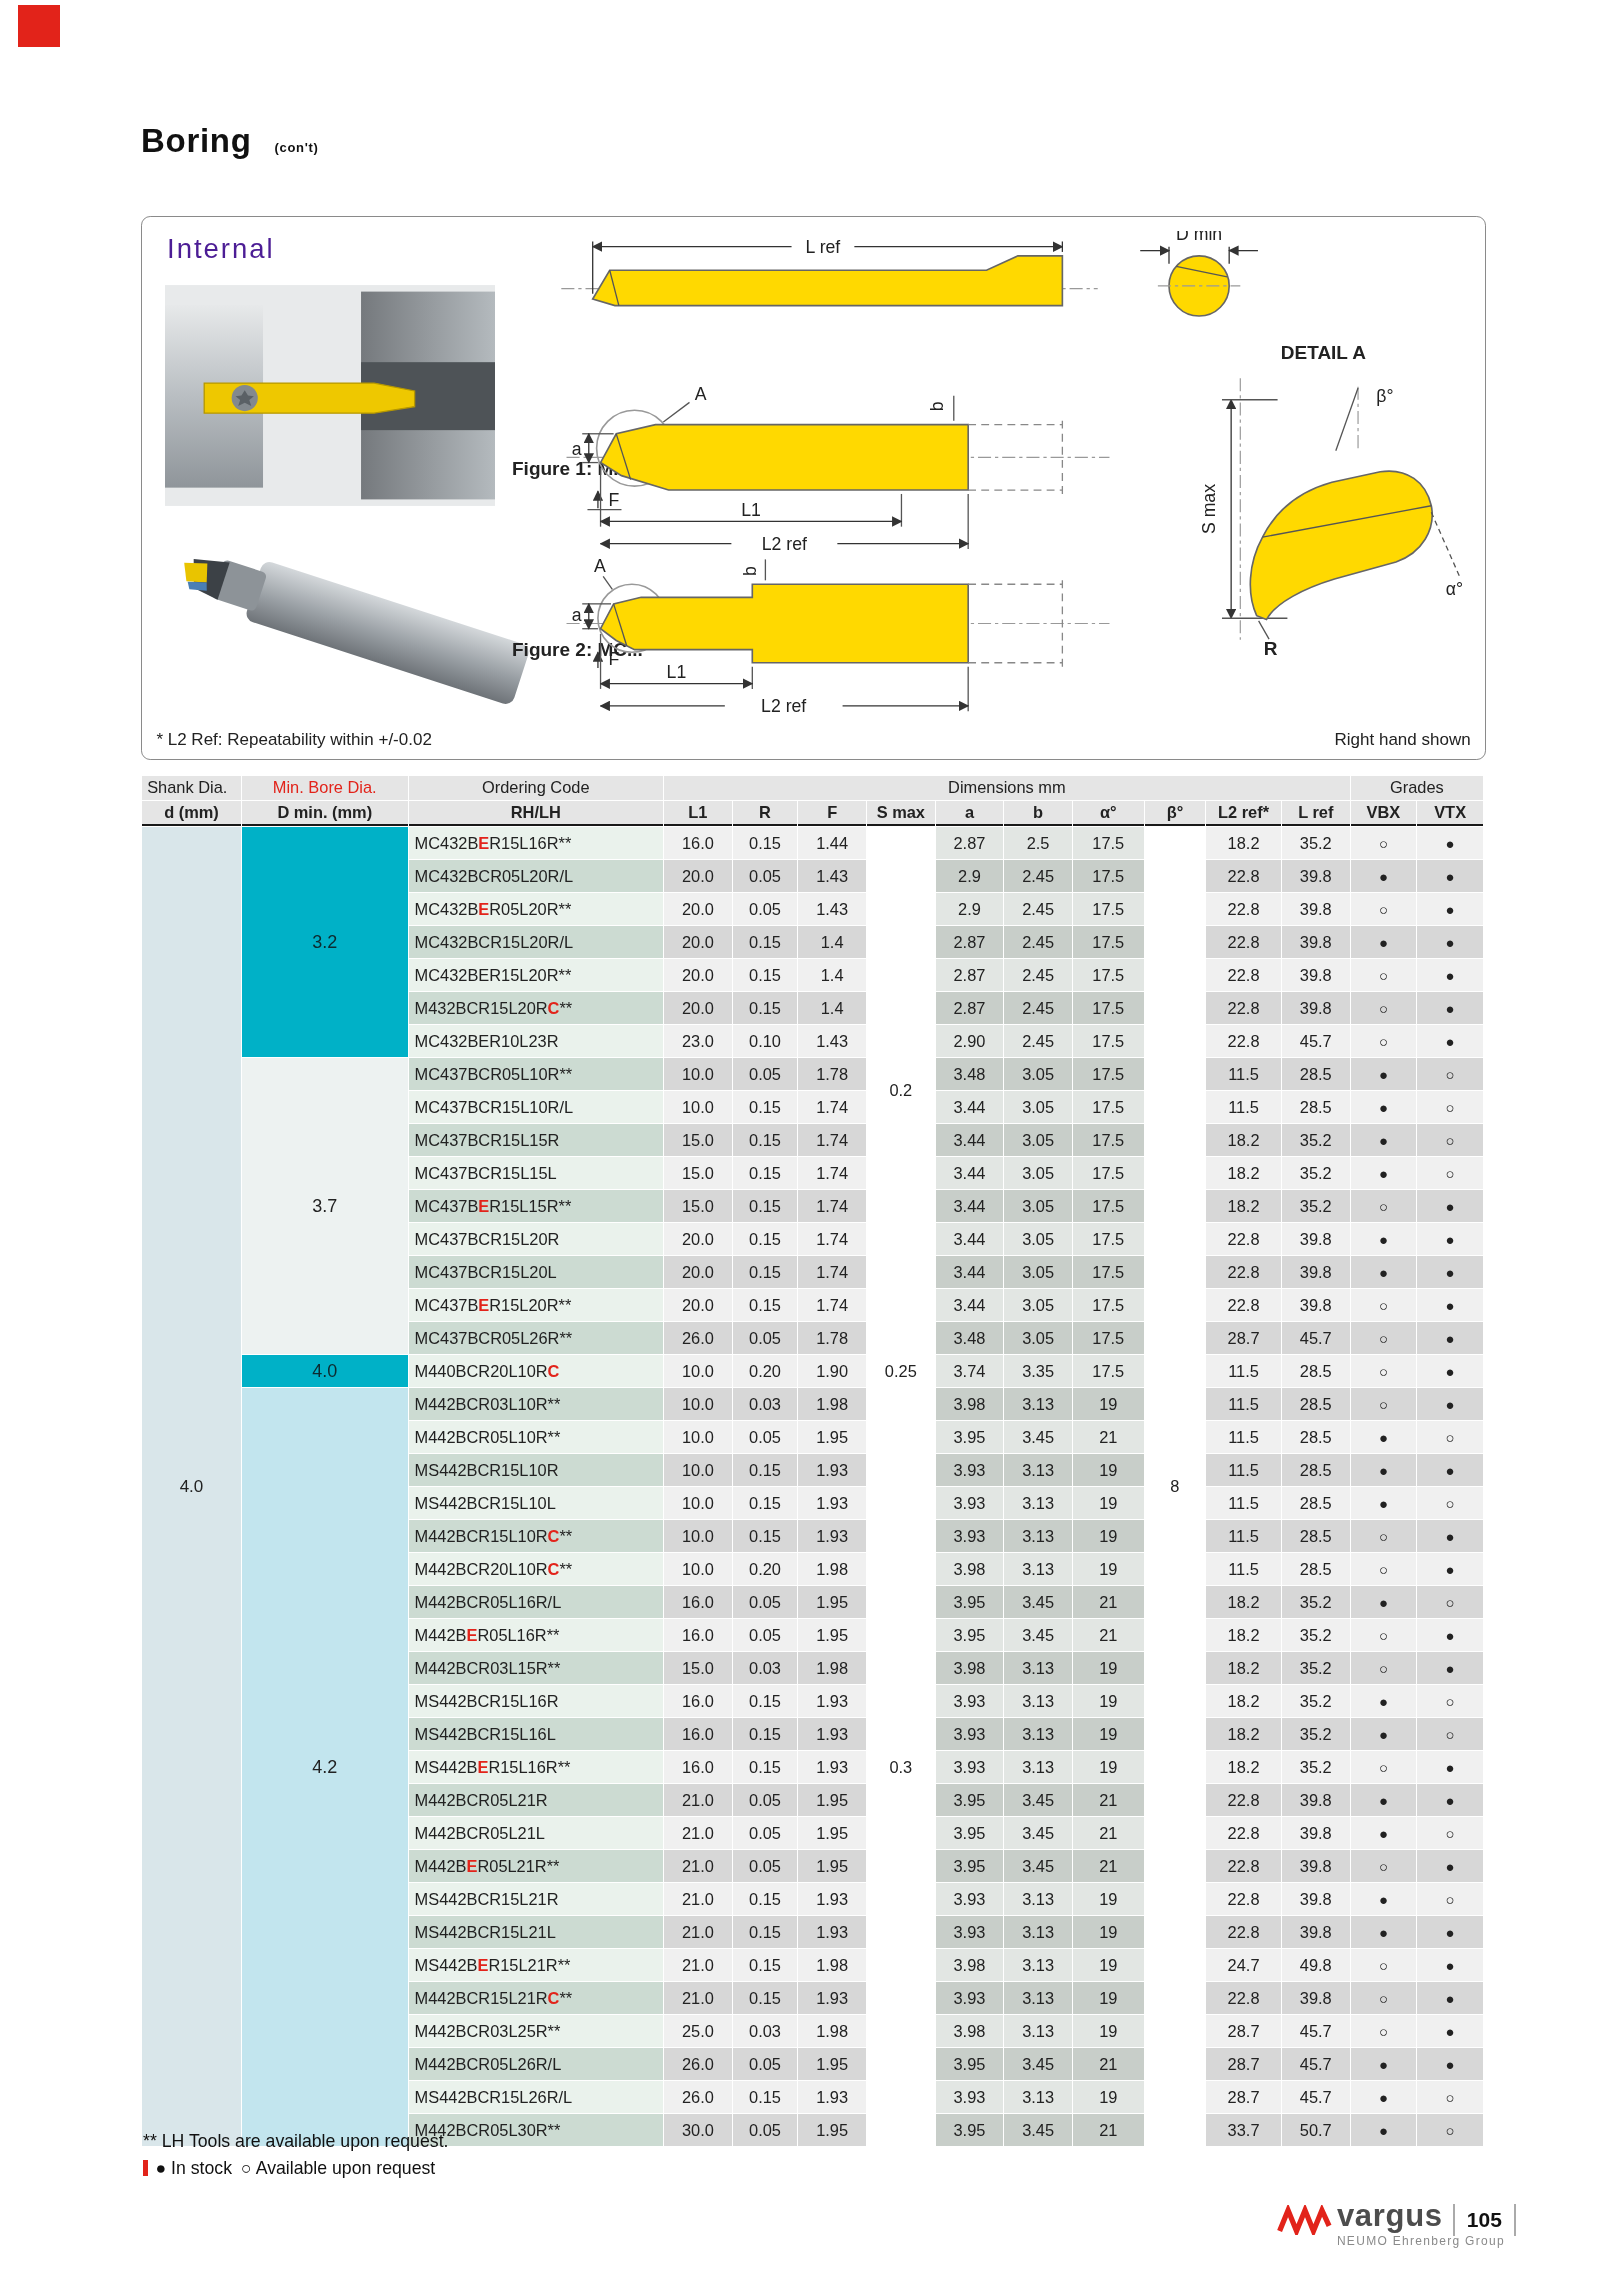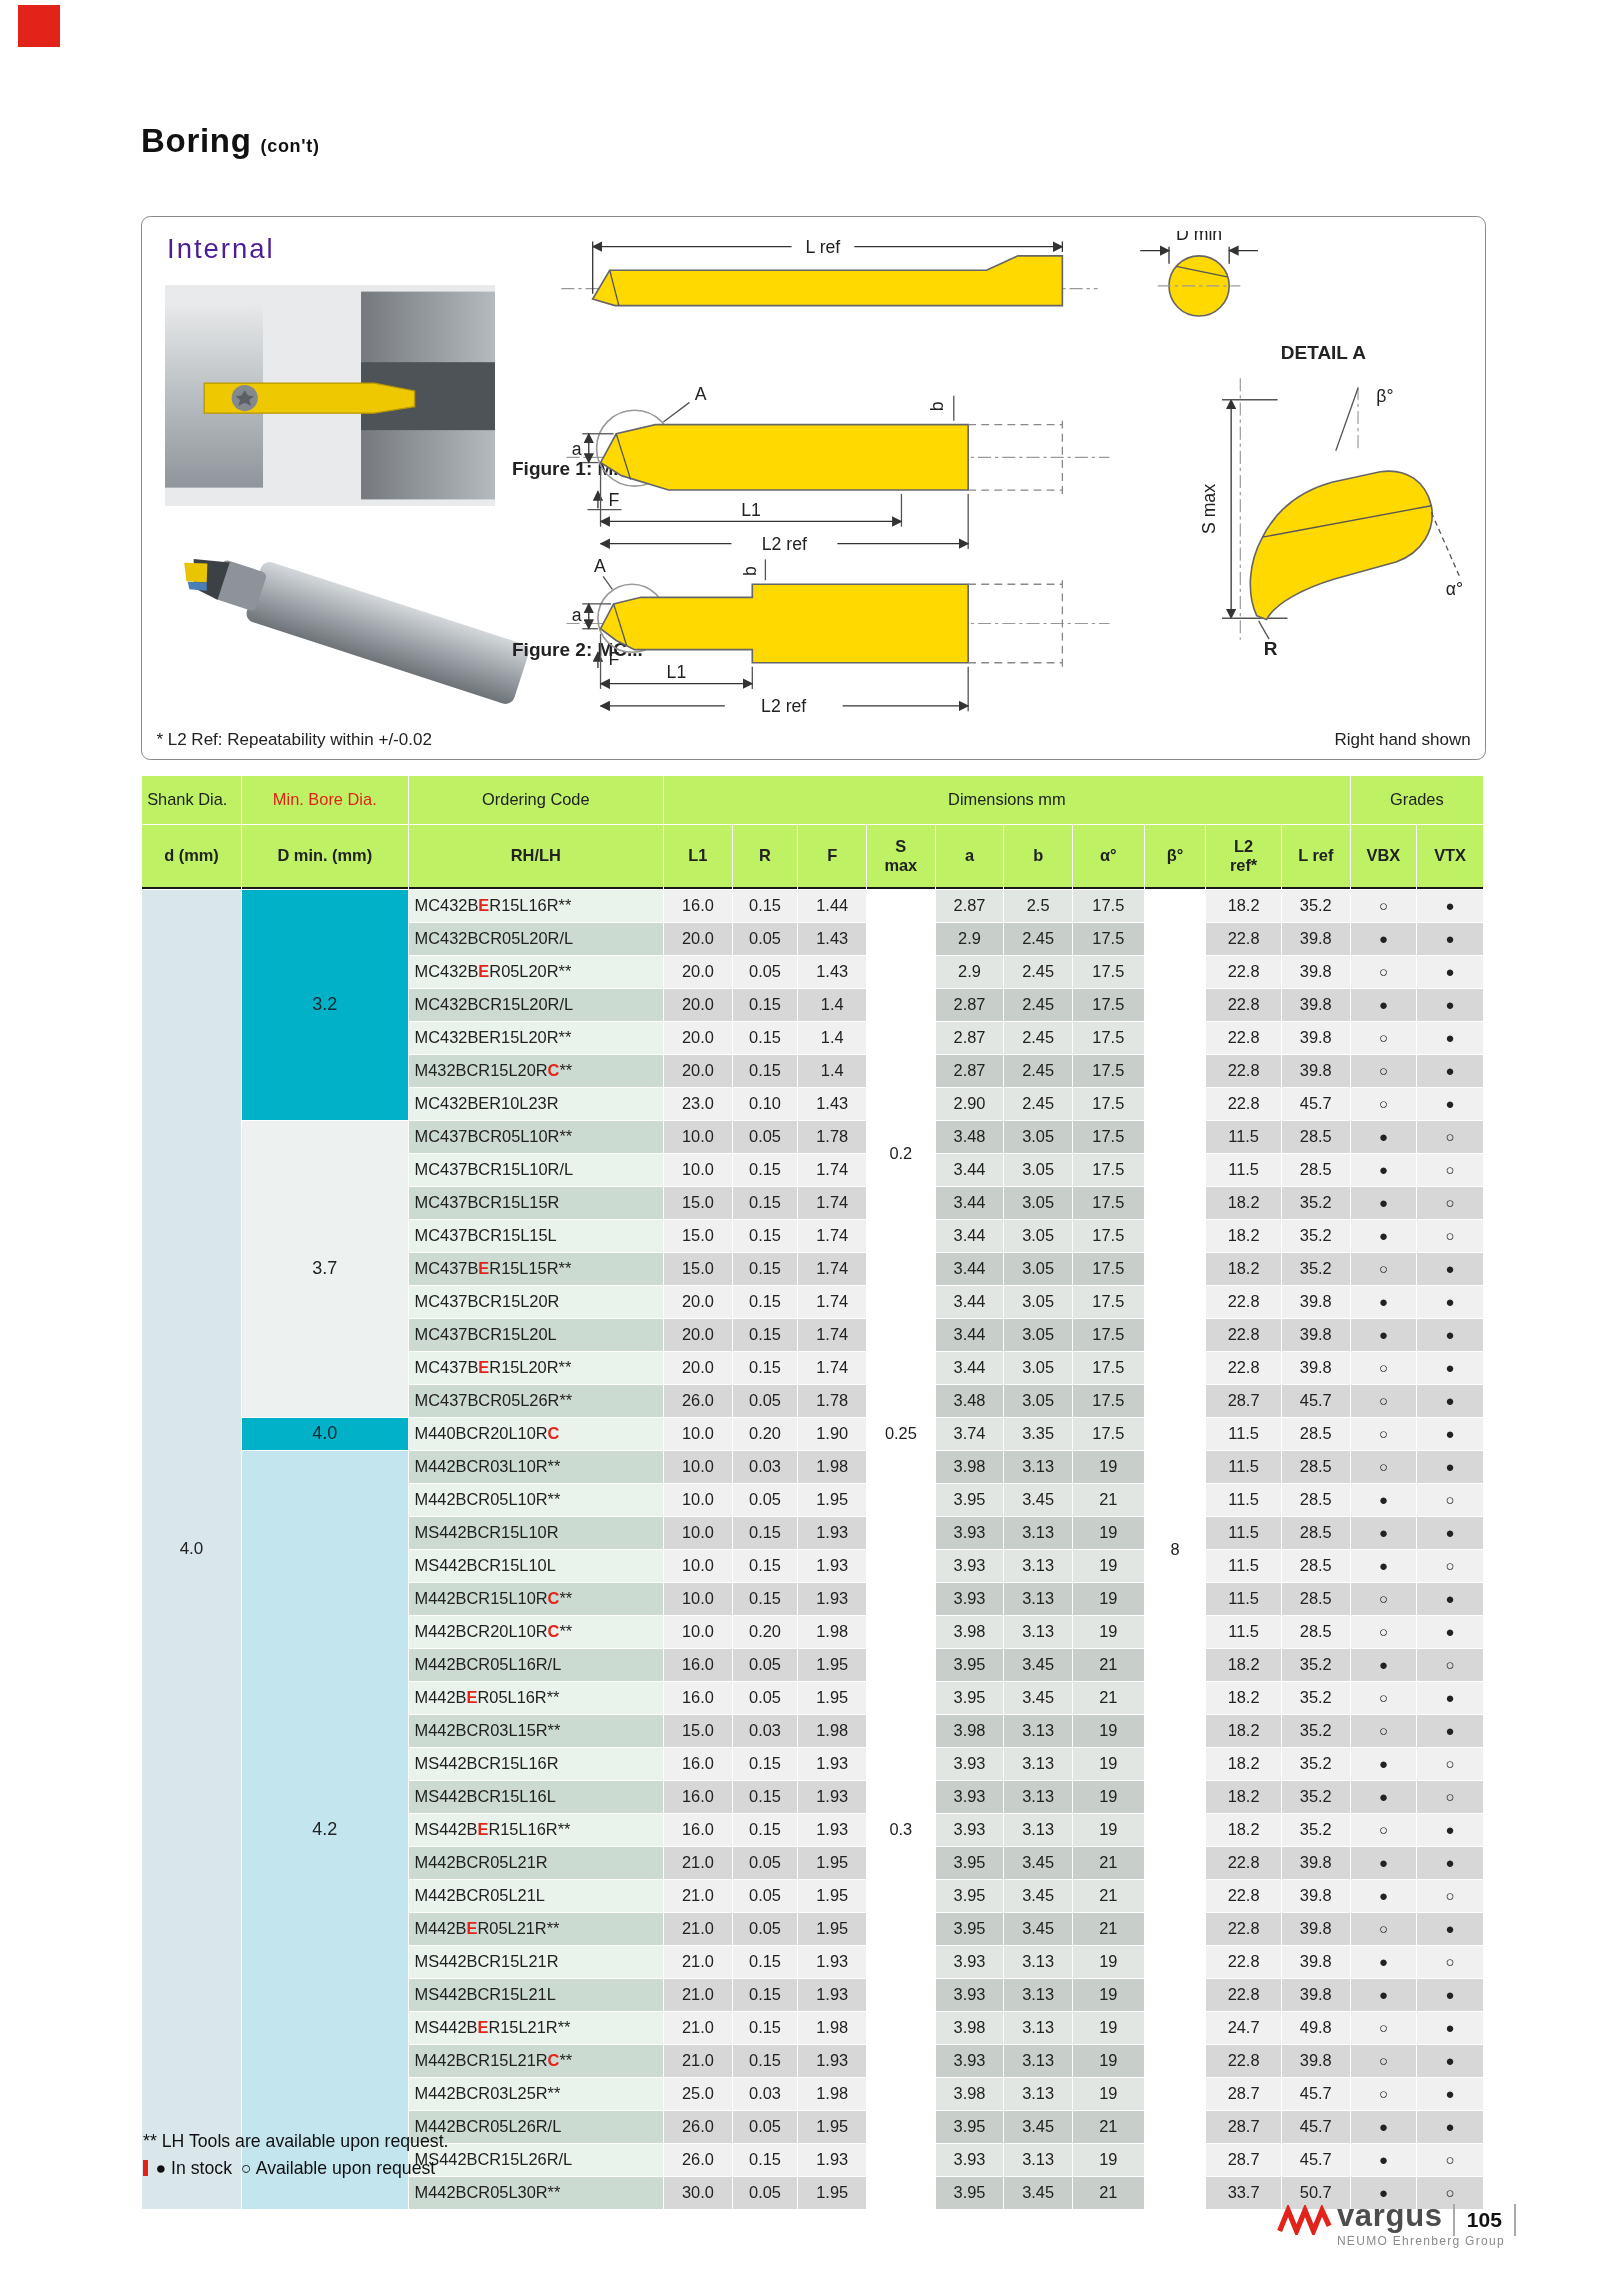--- a/index.html
+++ b/index.html
@@ -5,21 +5,21 @@
   :root{
     --red:#e2231a; --cyan:#00b1c7; --cyan-pale:#c2e5ee; --pale:#edf2f1; --yellow:#ffd900;
   }
   html,body{margin:0;padding:0;background:#fff;}
   .page{position:relative;width:1623px;height:2295px;background:#fff;overflow:hidden;
         font-family:"Liberation Sans",sans-serif;color:#1a1a1a;}
 
   .logo-red{position:absolute;left:18.3px;top:5.2px;width:42px;height:42px;background:var(--red);}
 
   .title{position:absolute;left:141px;top:122px;margin:0;font-size:33px;font-weight:bold;letter-spacing:0.7px;color:#111;}
-  .title .cont{font-size:18px;font-weight:bold;margin-left:9px;}
+  .title .cont{font-size:13px;font-weight:bold;margin-left:23px;}
 
   
   .figure-box{position:absolute;left:141px;top:216px;width:1343px;height:542px;
               border:1.3px solid #8a8a8a;border-radius:9.2px;background:#fff;}
   .internal-label{position:absolute;left:25px;top:15.7px;font-size:27.5px;letter-spacing:2px;color:#4c1d95;}
   .photo{position:absolute;overflow:hidden;}
   .photo1{left:23px;top:68px;width:330px;height:221px;}
   .photo2{left:23px;top:301px;width:370px;height:204px;}
   .fig-label{position:absolute;font-size:19px;font-weight:bold;color:#222;}
   .fig1{left:370px;top:241px;}
@@ -33,21 +33,21 @@
   .dl{stroke:#333;stroke-width:2;fill:none;}
   .cl{stroke:#999;stroke-width:1.8;stroke-dasharray:20 6 5 6;fill:none;}
   .dash{stroke:#888;stroke-width:2;stroke-dasharray:12 8;fill:none;}
   .tool{fill:var(--yellow);stroke:#666;stroke-width:2.5;}
   text.dim{font-size:27px;fill:#222;}
   text.dimb{font-size:29px;font-weight:bold;fill:#222;}
 
   
   .spec{position:absolute;left:141px;top:775px;width:1343px;table-layout:fixed;
         border-collapse:separate;border-spacing:1.3px;font-size:16.4px;}
-  .spec th{font-weight:normal;height:23.6px;background:#bef264;text-align:center;padding:12px;color:#222;}
+  .spec th{font-weight:normal;height:23.6px;background:#e5e5e5;text-align:center;padding:0;color:#222;}
   .spec th.left{text-align:left;padding-left:5.2px;}
   .spec th.red{color:var(--red);}
   .spec tr.h2 th{font-weight:bold;border-bottom:2.6px solid #191919;}
   .spec td{height:32px;text-align:center;padding:0;color:#222;}
   .lt td{background:#f0f0f0;}
   .dk td{background:#d7d7d7;}
   .lt td.code{background:#eaf2ec;}
   .dk td.code{background:#ccdbd2;}
   .spec td.code{text-align:left;padding-left:6px;}
   .lt td.dim{background:#e2e6e3;}

